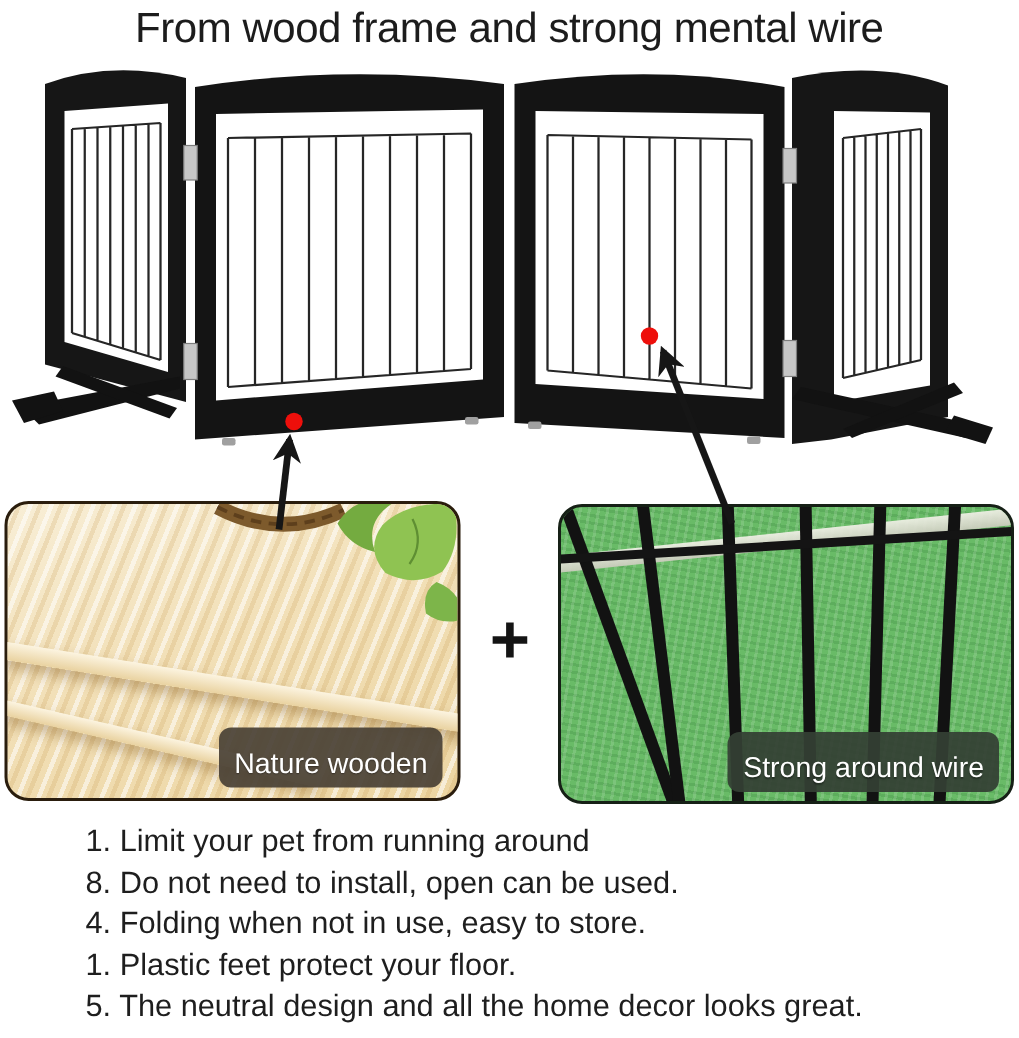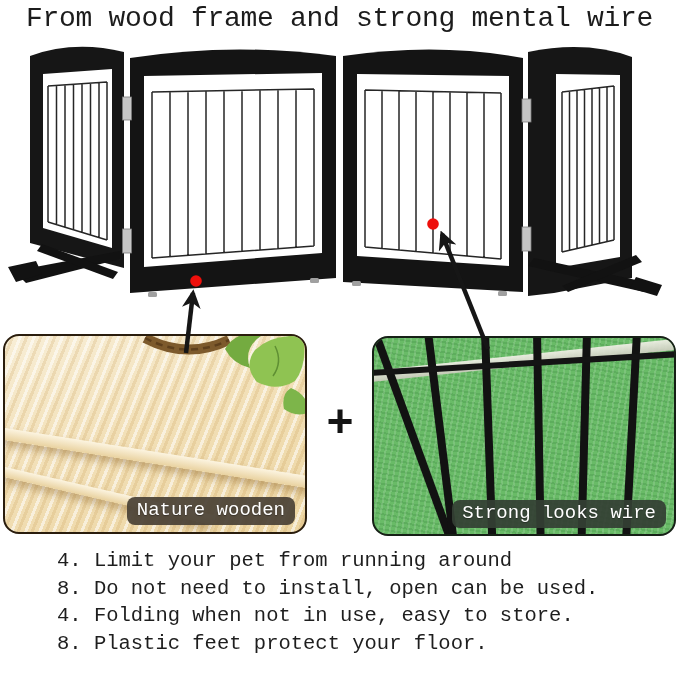--- a/index.html
+++ b/index.html
@@ -1,17 +1,17 @@
 <!DOCTYPE html>
 <html><head>
 <meta charset="utf-8">
 <style>
   html,body{margin:0;padding:0;background:#fff;}
   .page{position:relative;width:679px;height:692px;background:#fff;overflow:hidden;
-        font-family:Liberation Mono, monospace;color:#1b1b1b;}
+        font-family:Liberation Sans, sans-serif;color:#1b1b1b;}
   .title{position:absolute;left:0;top:3px;width:679px;text-align:center;
          font-size:28px;font-weight:400;letter-spacing:-0.3px;color:#1c1c1c;z-index:3;}
   
   .gate-svg{position:absolute;left:0;top:0;width:679px;height:345px;z-index:1;}
   
   .photo{position:absolute;overflow:hidden;border-radius:16px;z-index:2;}
   .photo-wood{left:3px;top:334px;width:300px;height:196px;border:2px solid #2a1d0d;
     background-color:#f2e3c0;
     background-image:
       repeating-linear-gradient(112deg, rgba(255,255,255,0.55) 0 3px, rgba(0,0,0,0) 3px 6px,
@@ -33,21 +33,21 @@
     transform:rotate(-3.5deg);}
   .vbar{position:absolute;top:-6px;width:8px;height:215px;background:#121212;
     transform-origin:top center;}
   .vbar1{left:-3px;transform:rotate(-20deg);}
   .vbar2{left:50px;transform:rotate(-7deg);}
   .vbar3{left:107px;transform:rotate(-2deg);}
   .vbar4{left:159px;transform:rotate(-1deg);}
   .vbar5{left:209px;transform:rotate(1.5deg);}
   .vbar6{left:259px;transform:rotate(3deg);}
   .photo-label{position:absolute;color:#fff;font-size:19px;line-height:24px;
-    padding:1px 10px 3px;border-radius:8px;white-space:nowrap;
+    padding:13px 10px 3px;border-radius:8px;white-space:nowrap;
     text-shadow:0 1px 1px rgba(0,0,0,.35);}
   .label-wood{right:10px;bottom:7px;background:rgba(74,66,54,0.93);}
   .label-wire{right:8px;bottom:6px;background:rgba(52,63,52,0.93);}
   .plus{position:absolute;left:316px;top:399px;width:48px;text-align:center;
     font-size:46px;font-weight:700;color:#141414;z-index:3;}
   .features{position:absolute;left:57px;top:547px;z-index:3;}
   .feature-item{font-size:20.5px;line-height:27.6px;color:#1e1e1e;}
   .overlay-svg{position:absolute;left:0;top:0;width:679px;height:692px;z-index:6;
     pointer-events:none;}
 </style>
@@ -129,28 +129,29 @@
 
   <div class="photo photo-wire">
     <div class="toprail-strip"></div>
     <div class="vbar vbar1"></div>
     <div class="vbar vbar2"></div>
     <div class="vbar vbar3"></div>
     <div class="vbar vbar4"></div>
     <div class="vbar vbar5"></div>
     <div class="vbar vbar6"></div>
     <div class="hwire"></div>
-    <div class="photo-label label-wire">Strong looks wire</div>
+    <div class="photo-label label-wire">Strong around wire</div>
   </div>
 
   <div class="features">
-    <div class="feature-item">4. Limit your pet from running around</div>
+    <div class="feature-item">1. Limit your pet from running around</div>
     <div class="feature-item">8. Do not need to install, open can be used.</div>
     <div class="feature-item">4. Folding when not in use, easy to store.</div>
-    <div class="feature-item">8. Plastic feet protect your floor.</div>
+    <div class="feature-item">1. Plastic feet protect your floor.</div>
+    <div class="feature-item">5. The neutral design and all the home decor looks great.</div>
   </div>
 
   <svg class="overlay-svg" viewBox="0 0 679 692">
     <defs>
       <marker id="ah" viewBox="0 0 10 10" refX="8" refY="5" markerWidth="4.2" markerHeight="4.2" orient="auto-start-reverse">
         <path d="M0,0 L10,5 L0,10 L3,5 Z" fill="#161616"></path>
       </marker>
     </defs>
     <path d="M186,353 L193,293" stroke="#161616" stroke-width="4.5" fill="none" marker-end="url(#ah)"></path>
     <path d="M488,349 L442,234" stroke="#161616" stroke-width="4.5" fill="none" marker-end="url(#ah)"></path>

